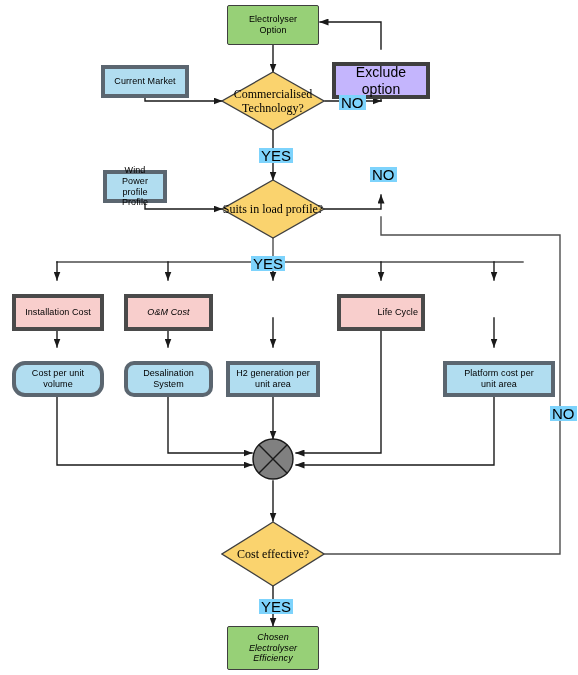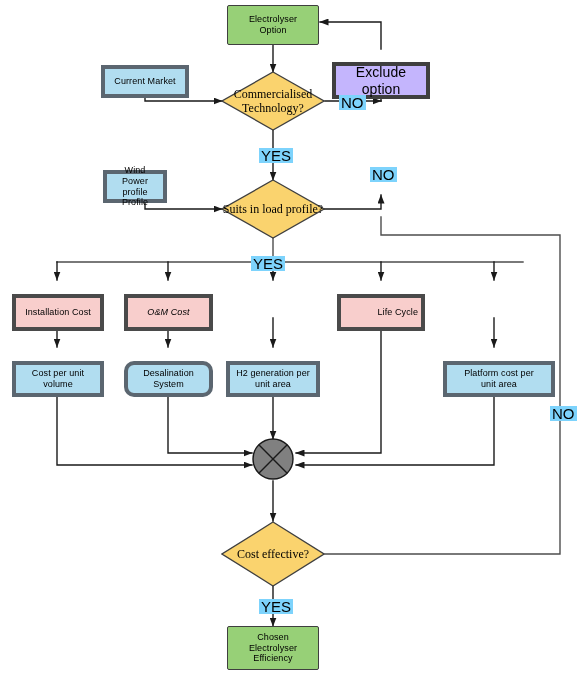--- a/index.html
+++ b/index.html
@@ -210,21 +210,21 @@
   <div class="node rect pink" style="left:124px; top:281px; width:89px; height:37px;font-style:italic;">
     <span>O&amp;M Cost</span>
   </div>
 
 
   <div class="node rect pink" style="left:337px; top:281px; width:88px; height:37px;justify-content:flex-end;">
     <span>Life Cycle</span>
   </div>
 
 
-  <div class="node rect blue" style="left:12px; top:348px; width:92px; height:36px;">
+  <div class="node rect blue" style="left:12px; top:348px; width:92px; height:36px;border-radius:13px;">
     <span>
       <span>Cost per unit</span>
       <span>volume</span>
     </span>
   </div>
 
   <div class="node rect blue" style="left:124px; top:348px; width:89px; height:36px;border-radius:10px;">
     <span>
       <span>Desalination</span>
       <span>System</span>
@@ -254,21 +254,21 @@
 
   <div class="diamond-wrap" style="left:221px; top:521px; width:104px; height:66px;">
     <svg class="dshape" viewBox="0 0 104 66" xmlns="http://www.w3.org/2000/svg">
       <polygon points="52,1 103,33 52,65 1,33" fill="#fad36e" stroke="#3f3f3f" stroke-width="1.3"></polygon>
     </svg>
     <div class="dlabel">
       <span>Cost effective?</span>
     </div>
   </div>
 
-  <div class="node terminator" style="left:227px; top:626px; width:92px; height:44px;">
+  <div class="node terminator" style="left:227px; top:626px; width:92px; height:44px;font-style:italic;">
     <span>
       <span>Chosen</span>
       <span>Electrolyser</span>
       <span>Efficiency</span>
     </span>
   </div>
 
   <div class="edge-label" style="left:339px; top:95px;">NO</div>
 
   <div class="edge-label" style="left:259px; top:148px;">YES</div>

